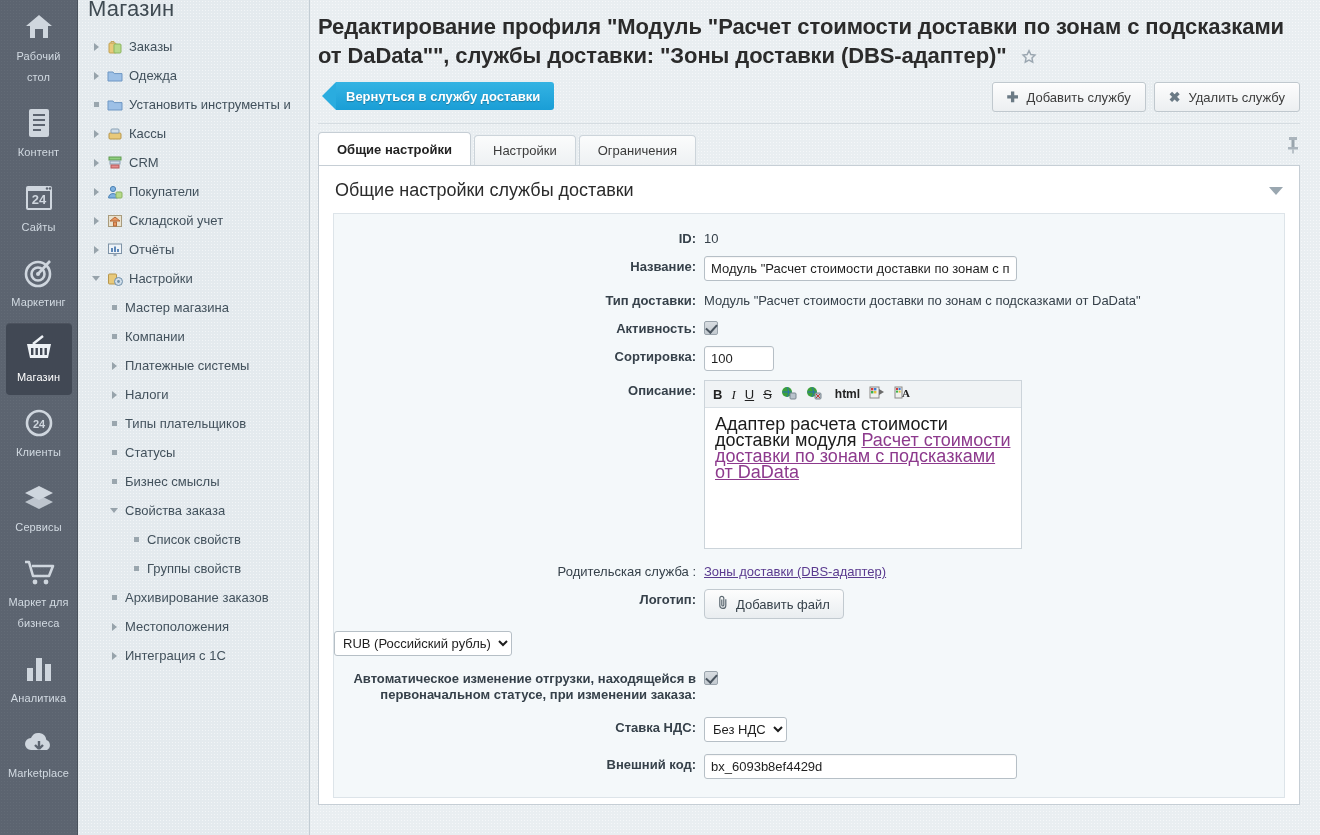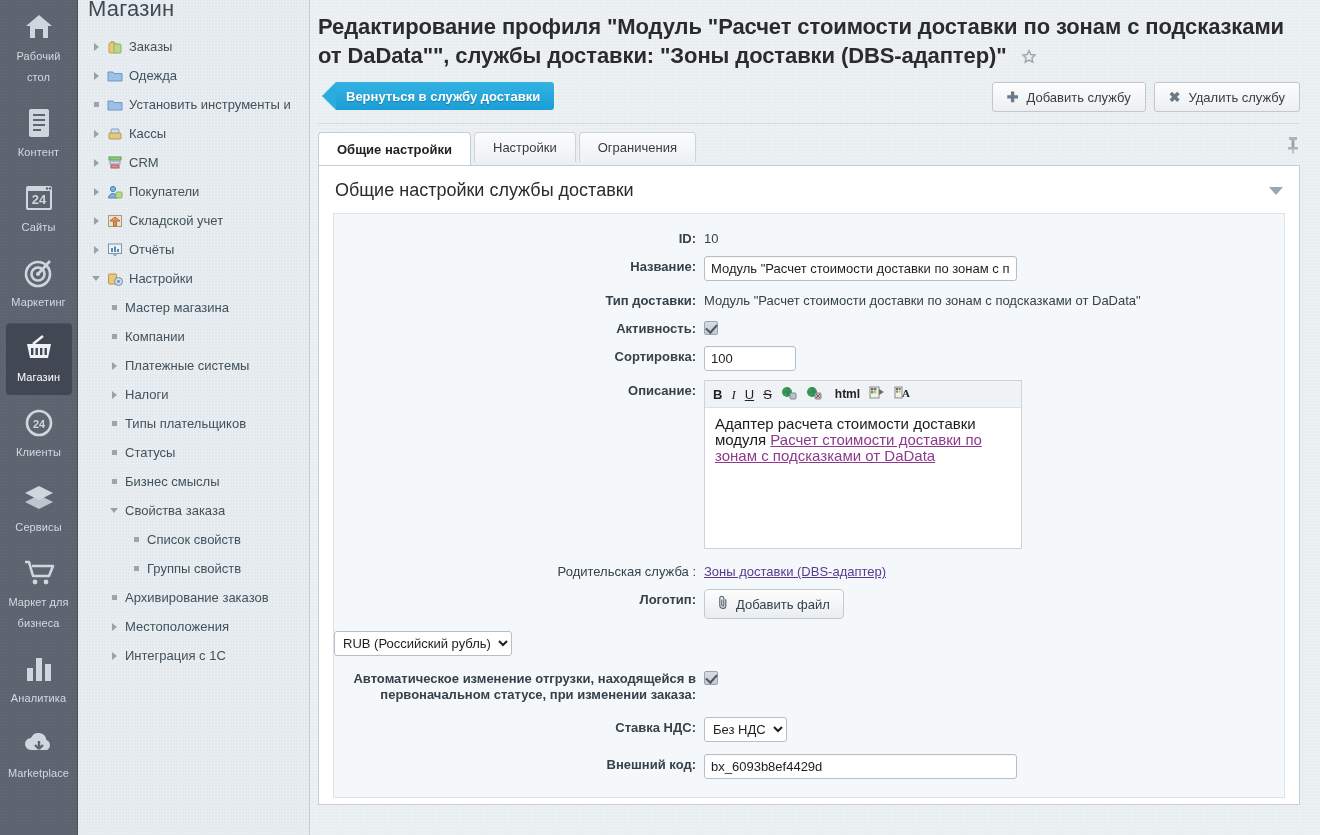--- a/index.html
+++ b/index.html
@@ -187,21 +187,21 @@
     font-family: "Liberation Sans", sans-serif; font-size: 13px; color: #1e1e1e;
     border: 1px solid #b6bfc6; border-radius: 3px; height: 25px;
     padding: 2px 4px; background: #fff;
   }
   .editor { width: 318px; border: 1px solid #ccd4da; background: #fff; }
   .ed-tools {
     height: 27px; background: #f0f3f5; border-bottom: 1px solid #d9e0e5;
     display: flex; align-items: center; padding: 0 8px; gap: 9px;
   }
   .ed-tools .t { font-size: 13px; color: #222; cursor: pointer; line-height: 1; }
-  .ed-body { padding: 8px 10px; font-size: 15px; line-height: 16px; color: #1b1b1b; height: 140px; }
+  .ed-body { padding: 8px 10px; font-size: 18px; line-height: 16px; color: #1b1b1b; height: 140px; }
   .ed-body a { color: #8d3a8d; text-decoration: underline; }
   .lnk { color: #5a3a8f; font-size: 13px; cursor: pointer; }
   .file-btn {
     display: inline-flex; align-items: center; gap: 7px;
     height: 30px; padding: 0 13px; font-size: 13px; color: #36414a;
     background: linear-gradient(to bottom,#fdfdfd,#e9edf0);
     border: 1px solid #c2cad0; border-radius: 4px; cursor: pointer;
   }
 </style>
 </head>
@@ -543,21 +543,21 @@
           <span>Добавить службу</span>
         </div>
         <div class="tb-btn">
           <span class="g">✖</span>
           <span>Удалить службу</span>
         </div>
       </div>
     </div>
 
     <div class="tabs">
-      <div id="tab-list" style="display:flex;">
+      <div id="tab-list" style="display:flex;align-items:flex-end;">
           <div class="tab active">Общие настройки</div>
           <div class="tab">Настройки</div>
           <div class="tab">Ограничения</div>
         </div>
       <span class="pin">
         <svg width="14" height="20" viewBox="0 0 14 20">
             <rect x="3" y="2" width="8" height="3" fill="#aab4bc"></rect>
             <rect x="5.5" y="5" width="3" height="7" fill="#9aa5ad"></rect>
             <rect x="2" y="12" width="10" height="2.5" fill="#aab4bc"></rect>
             <rect x="6.4" y="14.5" width="1.2" height="4" fill="#9aa5ad"></rect>
@@ -588,21 +588,21 @@
           <div class="val">Модуль "Расчет стоимости доставки по зонам с подсказками от DaData"</div>
         </div>
 
         <div class="row">
           <div class="lab b">Активность:</div>
           <div class="cbx" style="opacity: 1;"></div>
         </div>
 
         <div class="row">
           <div class="lab b">Сортировка:</div>
-          <input class="txt" style="width: 92px;" value="100">
+          <input class="txt" style="width: 70px;" value="100">
         </div>
 
         <div class="row">
           <div class="lab b">Описание:</div>
           <div class="editor">
             <div class="ed-tools" id="ed-tools">
                 <span class="t" style="font-weight: bold;">B</span>
                 <span class="t" style="font-style: italic; font-family: &quot;Liberation Serif&quot;, serif;">I</span>
                 <span class="t" style="text-decoration: underline;">U</span>
                 <span class="t" style="text-decoration: line-through;">S</span>

